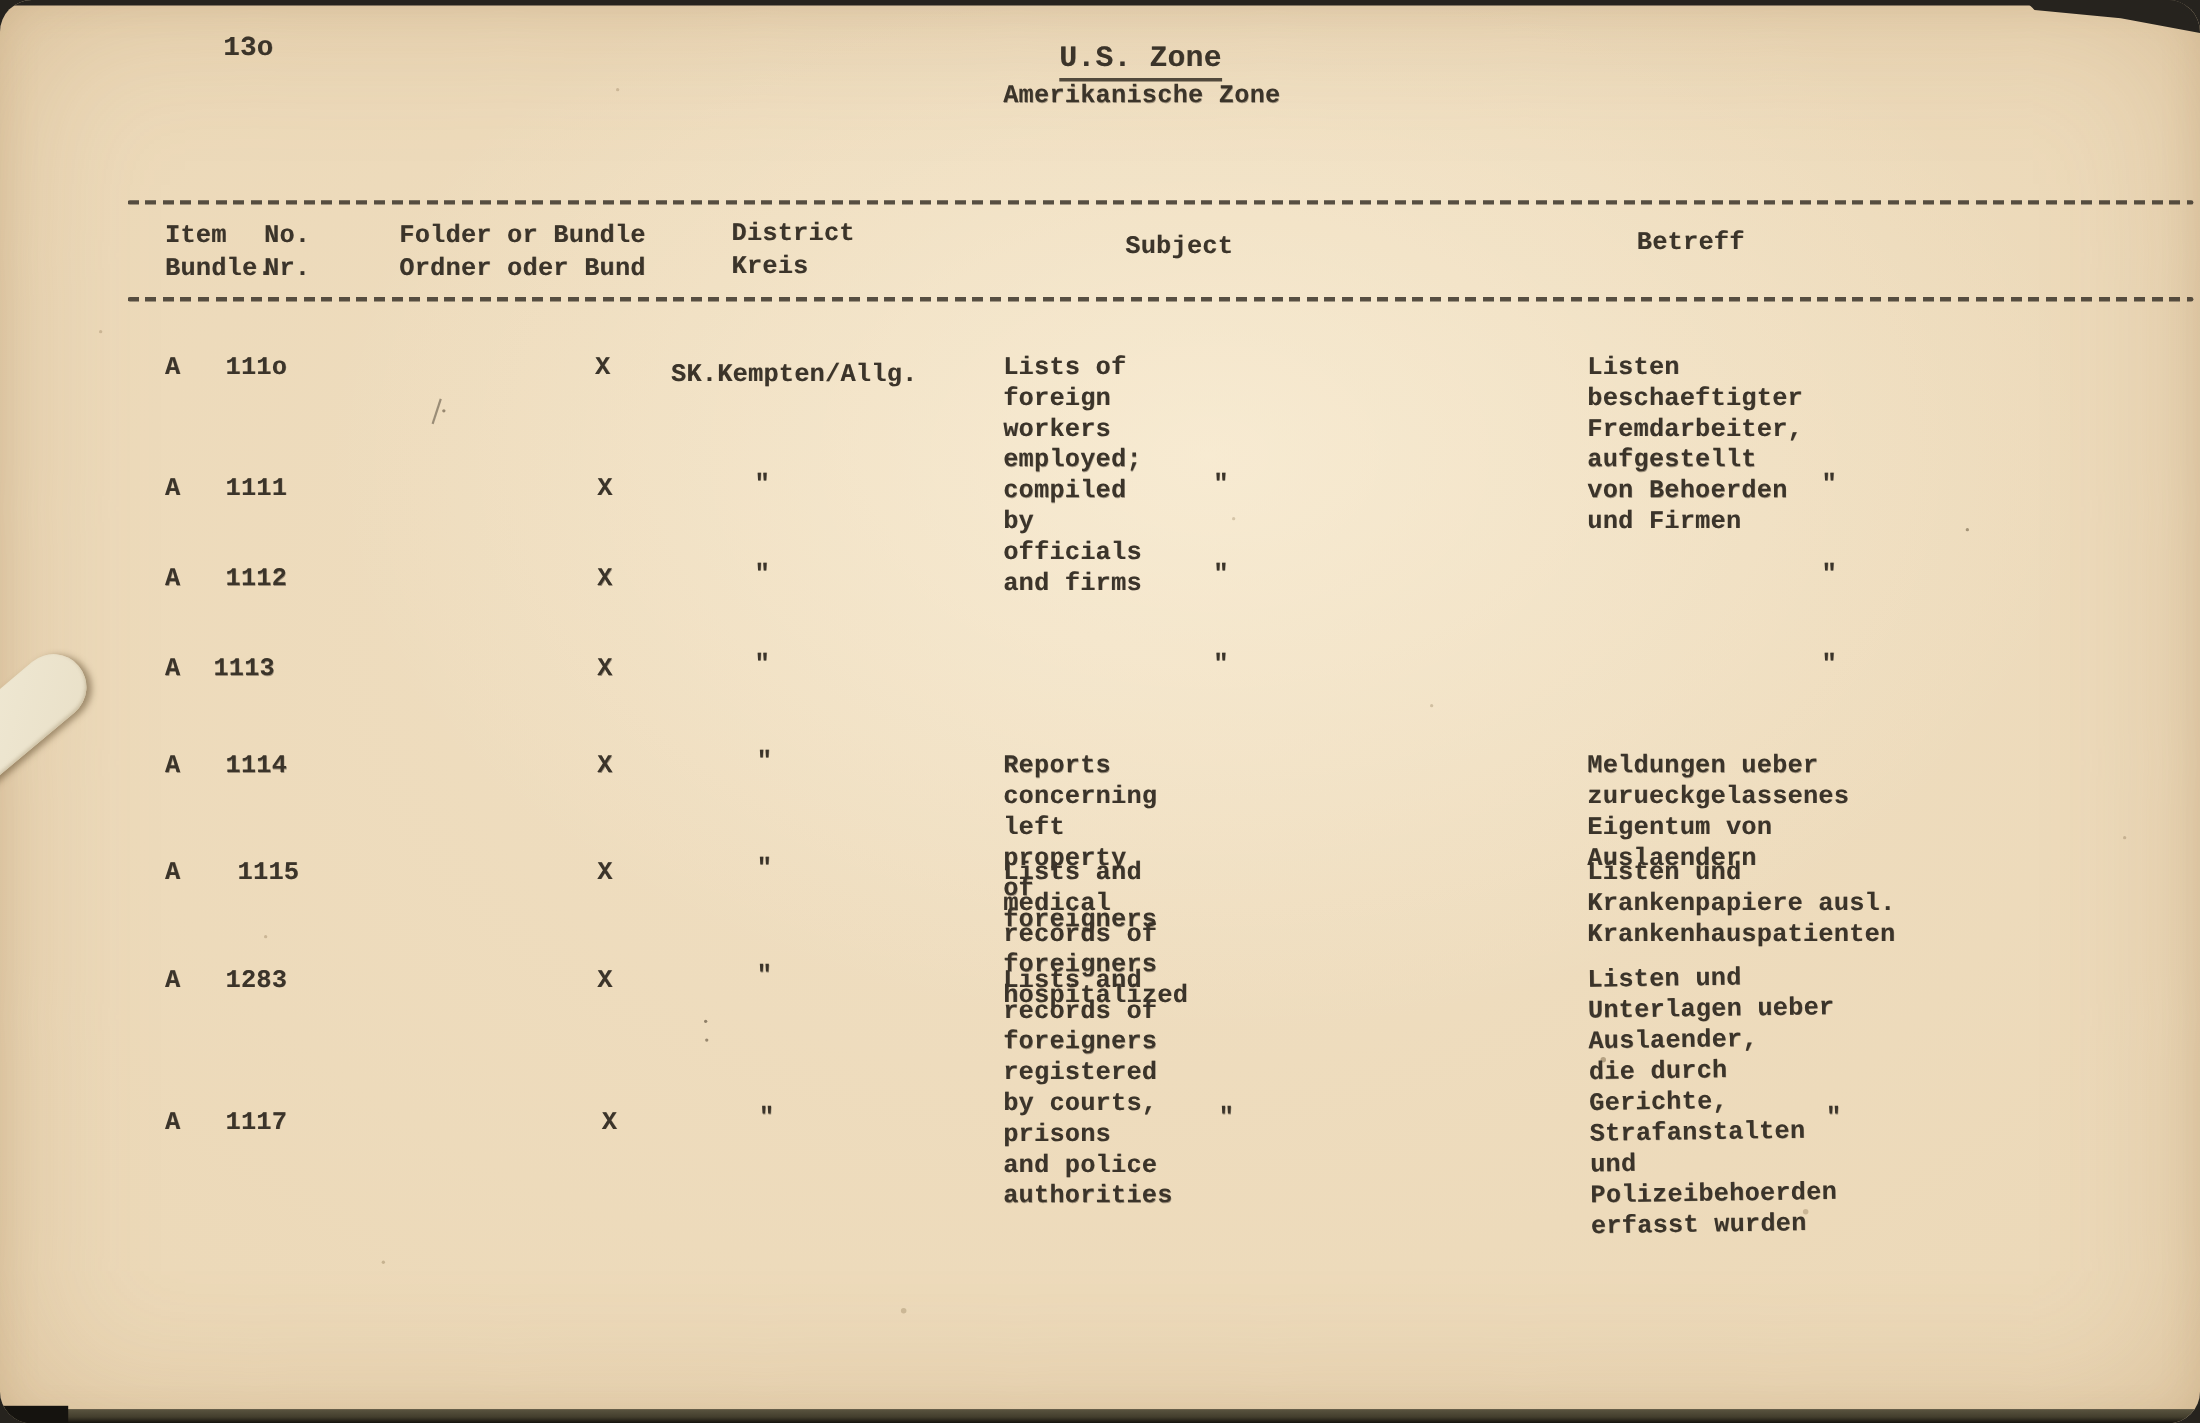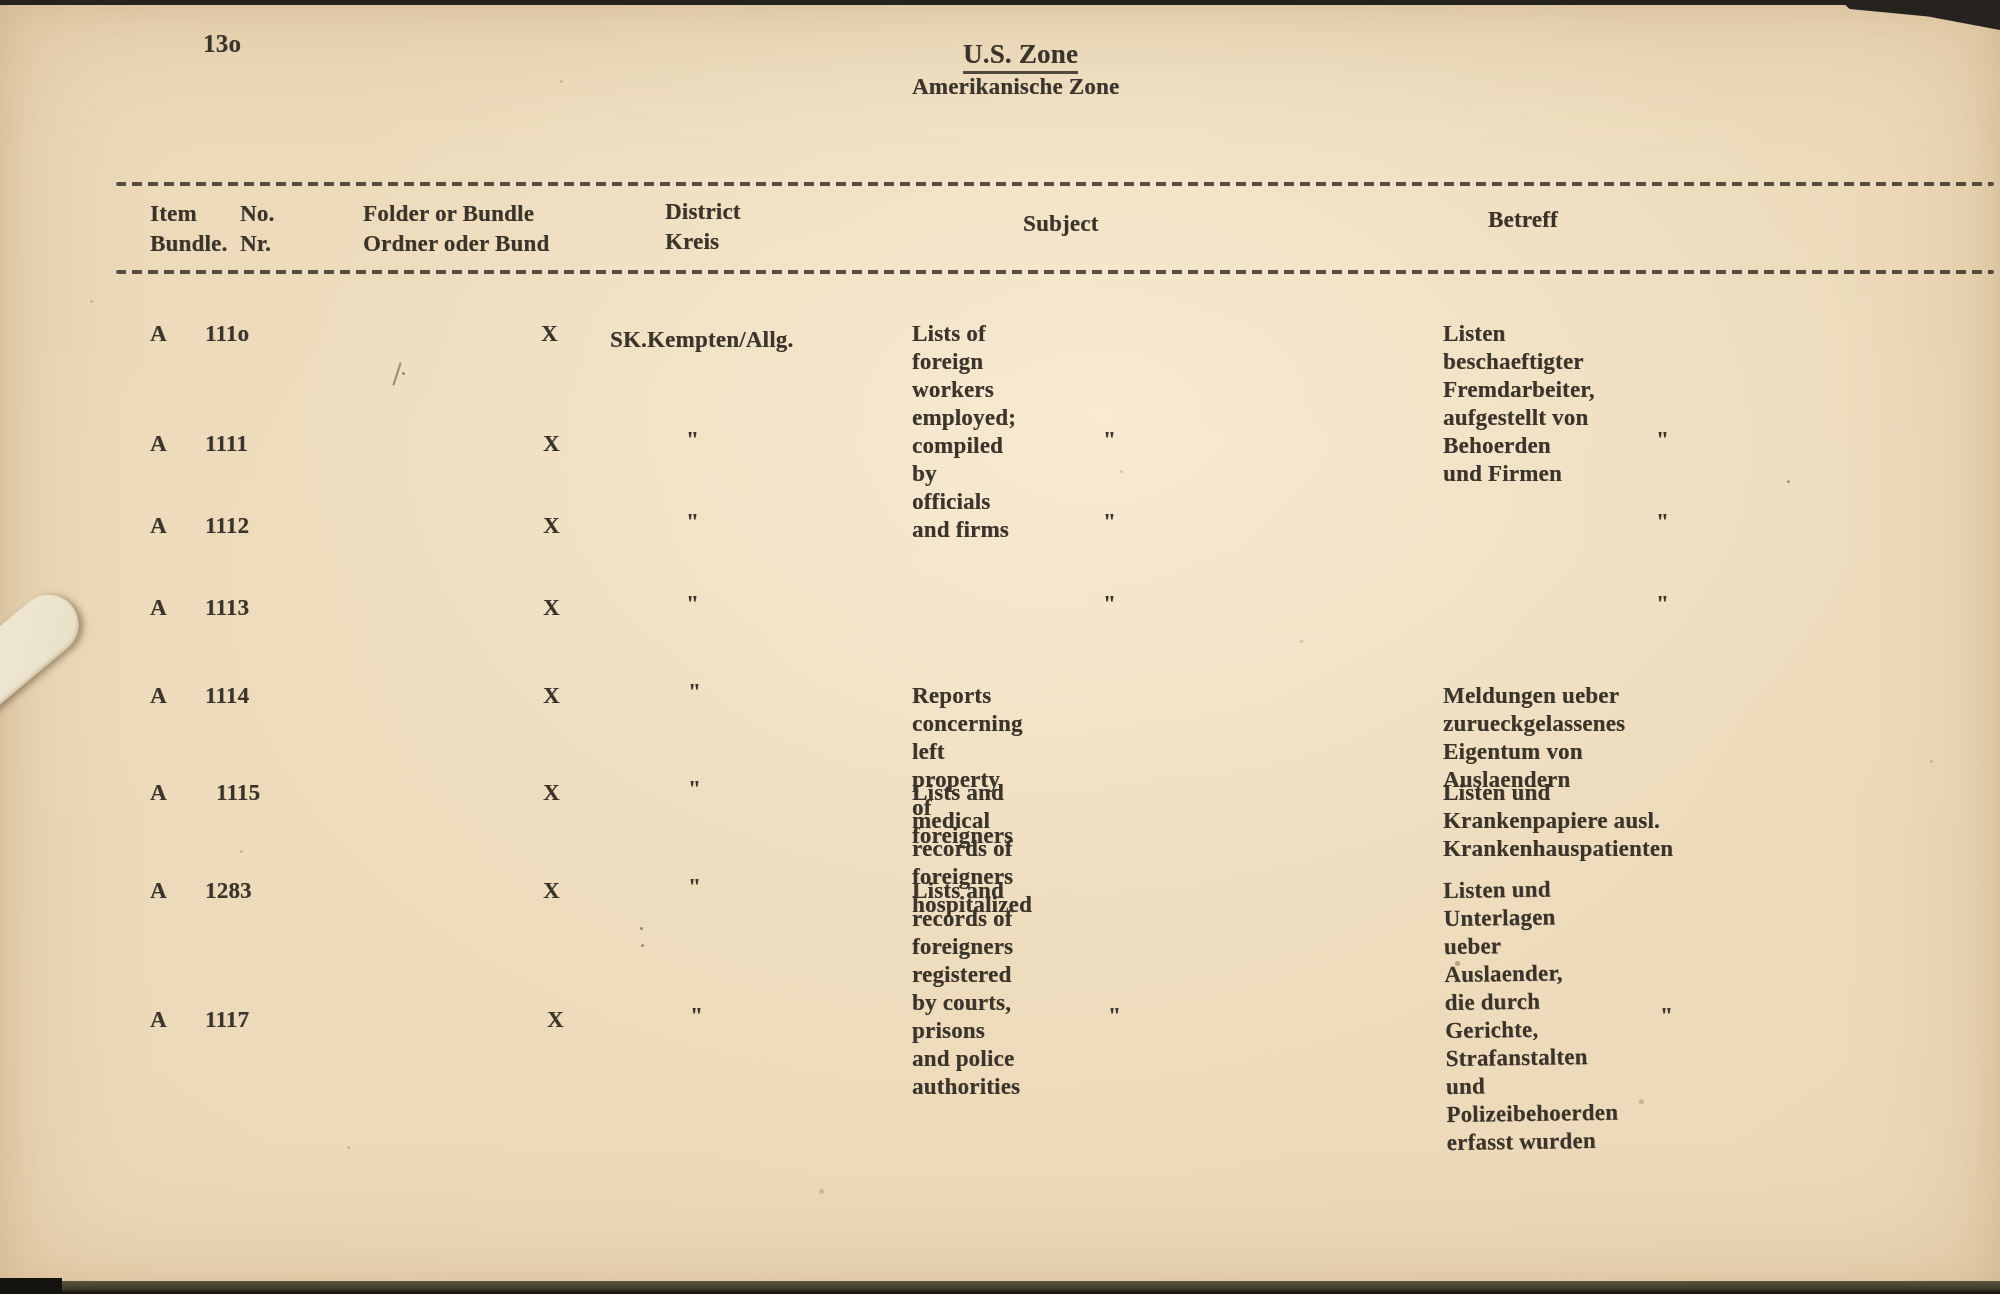--- a/index.html
+++ b/index.html
@@ -1,26 +1,27 @@
 <!DOCTYPE html>
 <html><head>
 <meta charset="utf-8">
 <style>
   html,body{margin:0;padding:0;background:#26231e;}
   .page{
     position:relative;
     width:2000px;height:1294px;
     overflow:hidden;
-    font-family:Liberation Serif, serif;
+    font-family:Liberation Mono, monospace;
     font-weight:700;
     color:#3b342a;
     background:
       radial-gradient(1300px 850px at 55% 32%, rgba(255,247,227,.50), rgba(255,247,227,0) 62%),
       radial-gradient(2600px 1700px at 50% 45%, #f0dfc2 0%, #ead6b4 70%, #e2cba6 100%);
     box-shadow: inset 0 0 140px rgba(160,120,70,.28), inset 0 0 36px rgba(150,110,60,.18);
+    border-radius: 29px;
   }
   .page *{position:absolute;}
   .txt{
     white-space:pre-line;
     font-size:23px;
     line-height:28px;
     letter-spacing:.2px;
     text-shadow:.4px .3px 0 rgba(59,52,42,.45);
   }
   .pageno{font-size:25px;}
@@ -128,21 +129,21 @@
     <span class="txt" style="left:150px;top:512px;">A</span>
     <span class="txt" style="left:205px;top:512px;">1112</span>
     <span class="txt" style="left:543px;top:512px;">X</span>
     <span class="txt" style="left:686px;top:508px;">"</span>
     <span class="txt" style="left:1103px;top:508px;">"</span>
     <span class="txt" style="left:1656px;top:508px;">"</span>
   </div>
 
   <div style="left:0;top:0;width:0;height:0;">
     <span class="txt" style="left:150px;top:594px;">A</span>
-    <span class="txt" style="left:205px;top:594px;">1113</span>
+    <span class="txt" style="left:194px;top:594px;">1113</span>
     <span class="txt" style="left:543px;top:594px;">X</span>
     <span class="txt" style="left:686px;top:590px;">"</span>
     <span class="txt" style="left:1103px;top:590px;">"</span>
     <span class="txt" style="left:1656px;top:590px;">"</span>
   </div>
 
   <div style="left:0;top:0;width:0;height:0;">
     <span class="txt" style="left:150px;top:682px;">A</span>
     <span class="txt" style="left:205px;top:682px;">1114</span>
     <span class="txt" style="left:543px;top:682px;">X</span>

